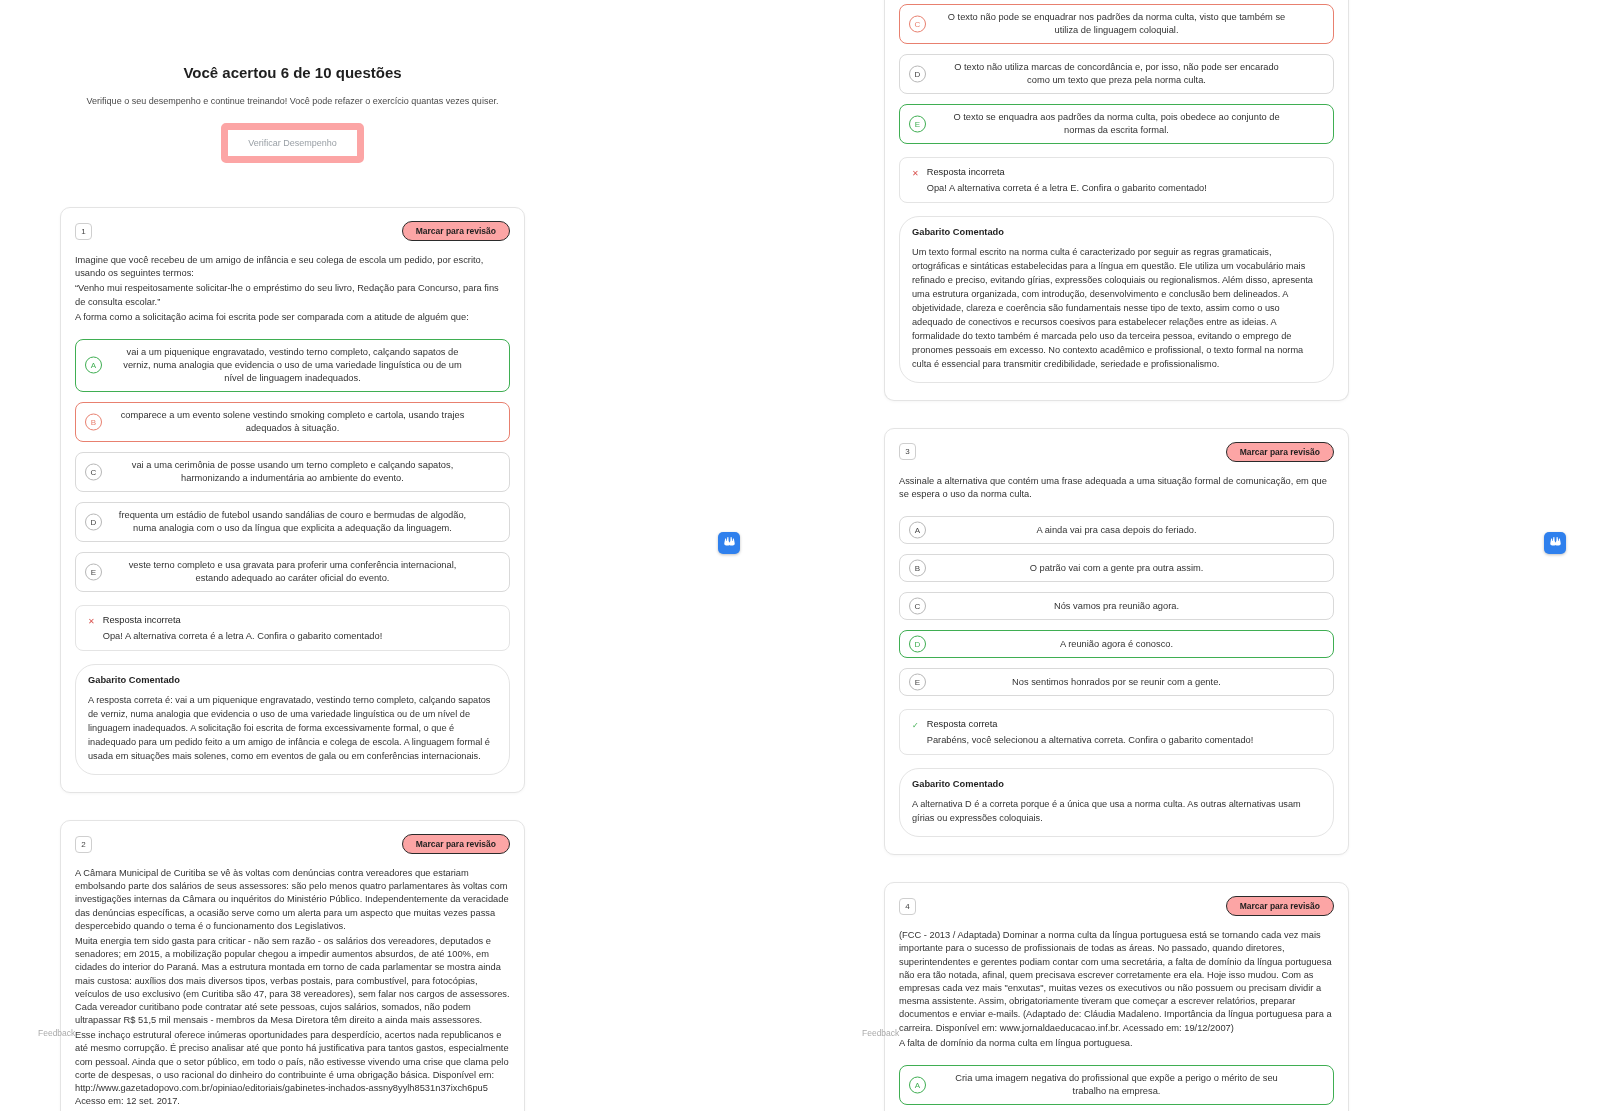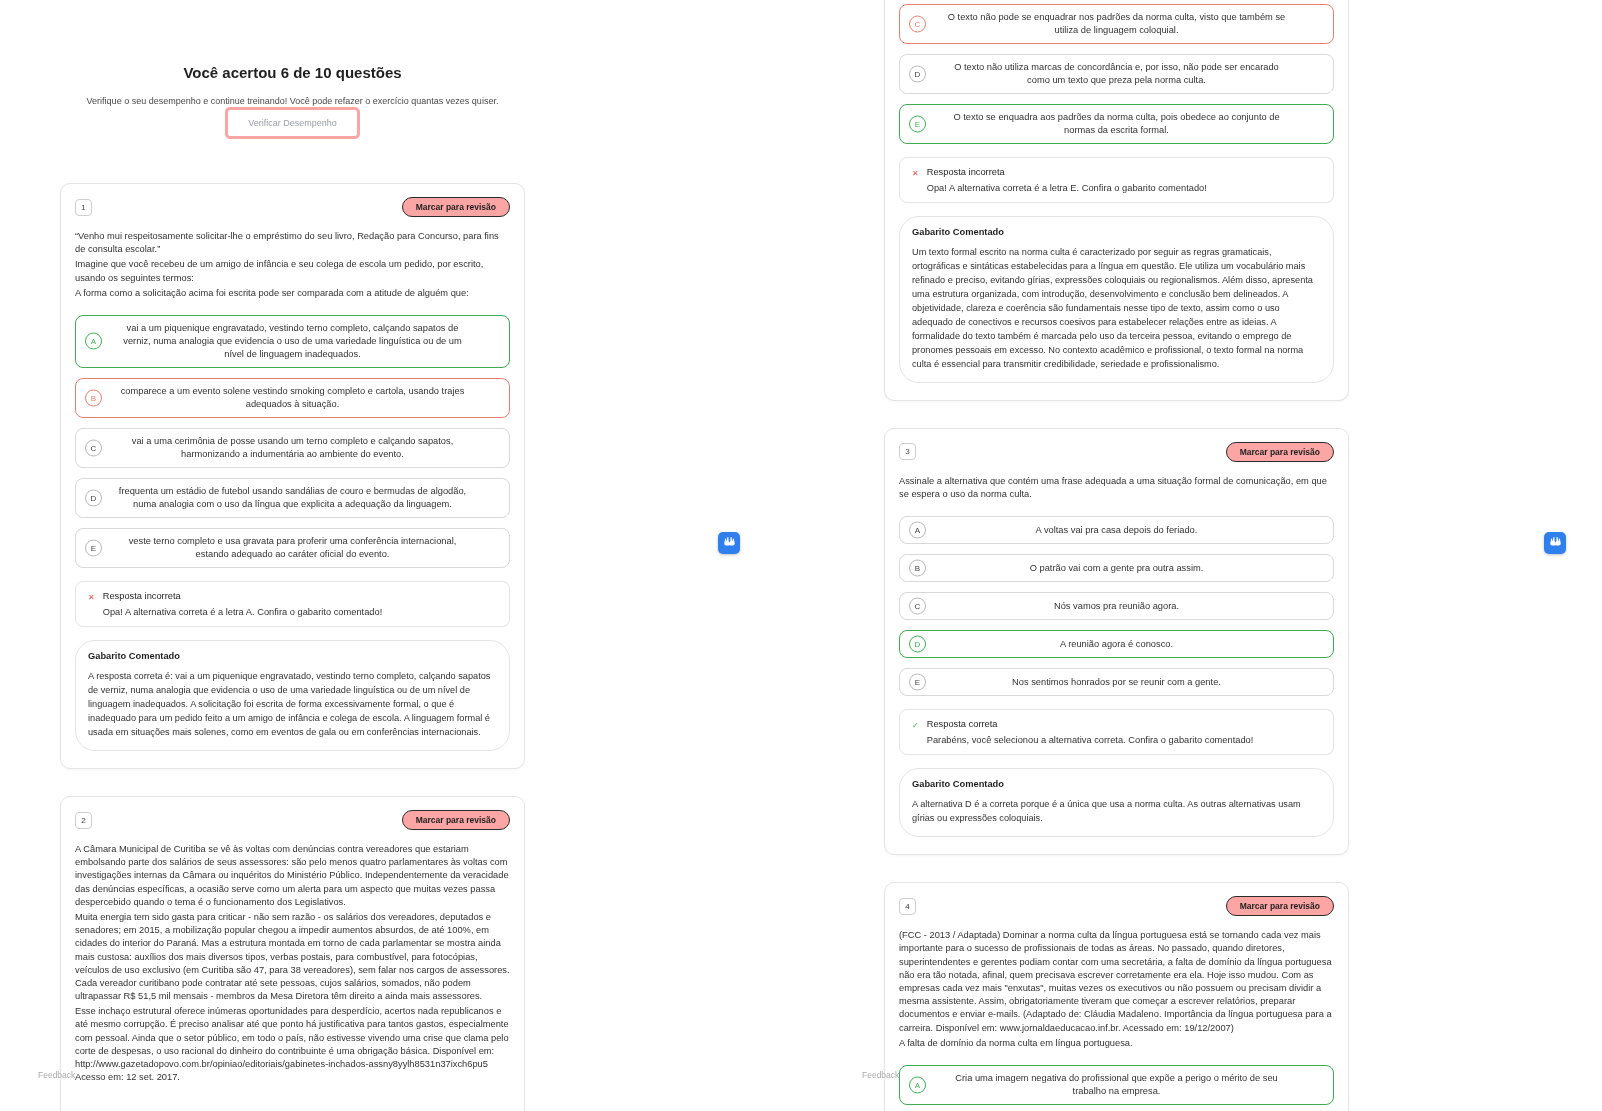--- a/index.html
+++ b/index.html
@@ -12,21 +12,21 @@
   #vp-left { left:0; }
   #vp-right { left:801px; }
   .col { position:absolute; top:0; left:60px; width:465px; }
   #vp-right .col { left:83px; }
 
   
   .results-header { text-align:center; padding-top:64px; margin-bottom:44px; }
   .results-title { font-size:15px; font-weight:bold; color:#1f1f1f; }
   .results-subtitle { font-size:9px; color:#4a4a4a; margin-top:15px; }
   .verify-btn {
-    margin-top:1px; border:3px solid #fca5a5; background:#fff; color:#9aa0a6;
+    margin-top:17px; border:7px solid #fca5a5; background:#fff; color:#9aa0a6;
     font-size:9px; padding:8px 20px; border-radius:5px; cursor:pointer;
     font-family:inherit;
   }
 
   
   .card {
     border:1px solid #e4e4e4; border-radius:10px; background:#fff;
     padding:13px 14px 17px; margin-bottom:27px;
     box-shadow:0 1px 3px rgba(0,0,0,0.04);
   }
@@ -75,42 +75,42 @@
   .gab-title { font-weight:bold; font-size:9.3px; color:#1f1f1f; margin-bottom:9px; }
   .gab-body { font-size:9.2px; line-height:1.52; color:#333; }
 
   
   .vlibras {
     position:absolute; top:532px; width:22px; height:22px; border-radius:5px;
     background:#2f80ed; display:flex; align-items:center; justify-content:center;
     box-shadow:0 1px 3px rgba(0,0,0,0.25); cursor:pointer;
   }
   .feedback {
-    position:absolute; top:1070px; font-size:8.5px; color:#aaaaaa; cursor:pointer;
+    position:absolute; top:1028px; font-size:8.5px; color:#aaaaaa; cursor:pointer;
   }
 </style>
 </head>
 <body>
 
 <div class="viewport" id="vp-left">
   <div class="col">
     <div class="results-header">
       <div class="results-title">Você acertou 6 de 10 questões</div>
       <div class="results-subtitle">Verifique o seu desempenho e continue treinando! Você pode refazer o exercício quantas vezes quiser.</div>
       <button class="verify-btn">Verificar Desempenho</button>
     </div>
     <div>
         <div class="card">
           <div class="card-top">
             <span class="qnum">1</span>
             <button class="review-btn">Marcar para revisão</button>
           </div>
           <div class="qtext">
+            <p>Imagine que você recebeu de um amigo de infância e seu colega de escola um pedido, por escrito, usando os seguintes termos:</p>
             <p>“Venho mui respeitosamente solicitar-lhe o empréstimo do seu livro, Redação para Concurso, para fins de consulta escolar.”</p>
-            <p>Imagine que você recebeu de um amigo de infância e seu colega de escola um pedido, por escrito, usando os seguintes termos:</p>
             <p>A forma como a solicitação acima foi escrita pode ser comparada com a atitude de alguém que:</p>
           </div>
           <div class="options">
             <div class="option correct">
               <span class="letter">A</span>
               <span class="opt-text">vai a um piquenique engravatado, vestindo terno completo, calçando sapatos de verniz, numa analogia que evidencia o uso de uma variedade linguística ou de um nível de linguagem inadequados.</span>
             </div>
             <div class="option incorrect">
               <span class="letter">B</span>
               <span class="opt-text">comparece a um evento solene vestindo smoking completo e cartola, usando trajes adequados à situação.</span>
@@ -198,21 +198,21 @@
           <div class="card-top">
             <span class="qnum">3</span>
             <button class="review-btn">Marcar para revisão</button>
           </div>
           <div class="qtext">
             <p>Assinale a alternativa que contém uma frase adequada a uma situação formal de comunicação, em que se espera o uso da norma culta.</p>
           </div>
           <div class="options">
             <div class="option">
               <span class="letter">A</span>
-              <span class="opt-text">A voltas vai pra casa depois do feriado.</span>
+              <span class="opt-text">A ainda vai pra casa depois do feriado.</span>
             </div>
             <div class="option">
               <span class="letter">B</span>
               <span class="opt-text">O patrão vai com a gente pra outra assim.</span>
             </div>
             <div class="option">
               <span class="letter">C</span>
               <span class="opt-text">Nós vamos pra reunião agora.</span>
             </div>
             <div class="option correct">

